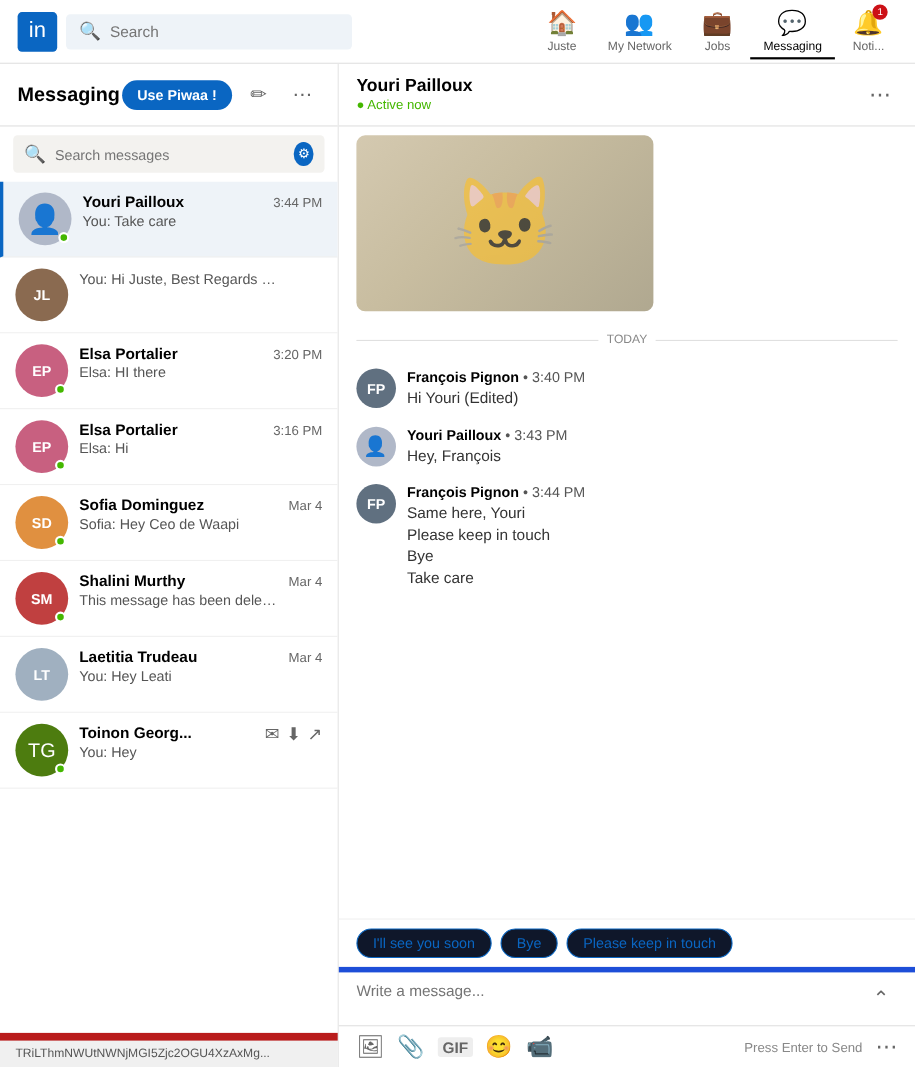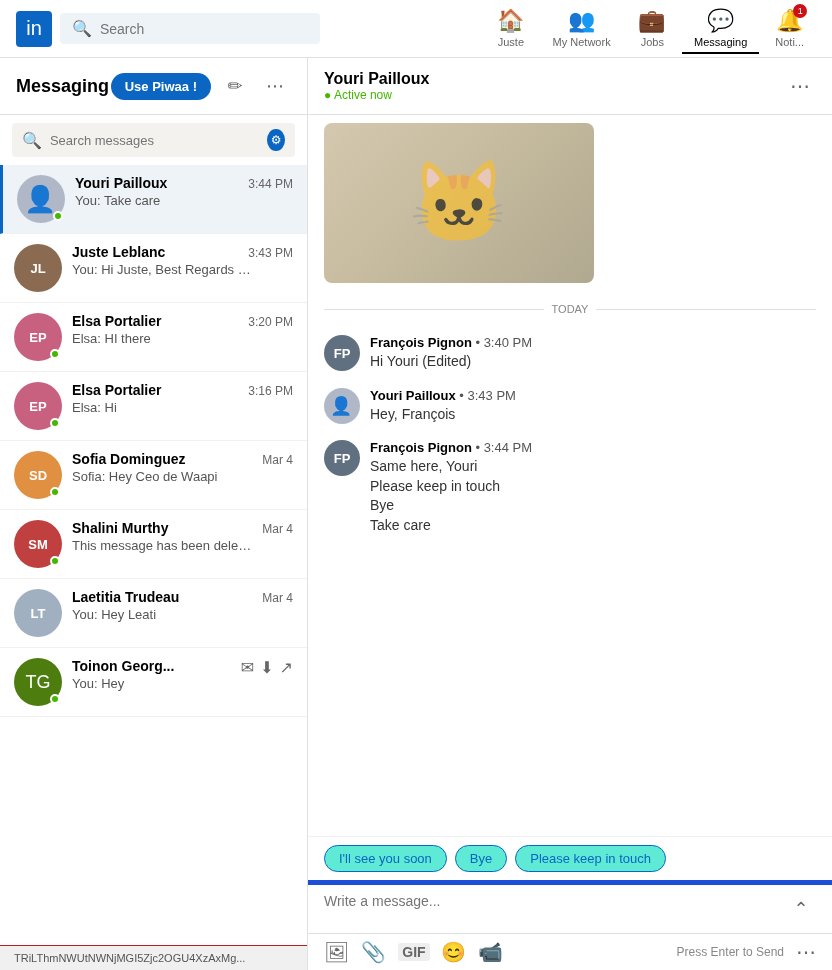--- a/index.html
+++ b/index.html
@@ -204,21 +204,21 @@
     .msg-body { flex: 1; }
     .msg-header { font-size: 13px; color: #555; margin-bottom: 2px; }
     .msg-header strong { color: #000; font-weight: 600; }
     .msg-text { font-size: 14px; color: #333; line-height: 1.4; }
     .quick-replies {
       display: flex; gap: 8px; padding: 8px 16px;
       border-top: 1px solid #f0f0f0;
       flex-shrink: 0;
     }
     .quick-reply-btn {
-      border: 1.5px solid #0a66c2; background: #5eead4;
+      border: 1.5px solid #0a66c2; background: #0f172a;
       color: #0a66c2; border-radius: 16px;
       padding: 5px 14px; font-size: 13px; font-weight: 500;
       cursor: pointer;
     }
     .message-input-area {
       border-top: 5px solid #1d4ed8;
       padding: 8px 16px;
       flex-shrink: 0;
     }
     .message-input {
@@ -241,21 +241,21 @@
     }
 
     
     .avatar-youri { background: #b0b8c8; }
     .avatar-juste { background: #8a7a6a; }
 
     .sidebar-bottom-bar {
       background: #f0f0f0;
       padding: 6px 14px;
       font-size: 11px; color: #555;
-      border-top: 1px solid #b91c1c;
+      border-top: 7px solid #b91c1c;
       overflow: hidden; text-overflow: ellipsis; white-space: nowrap;
     }
   </style>
 </head>
 <body>
 
 <nav class="top-nav">
   <div class="linkedin-logo">in</div>
   <div class="nav-search">
     <span>🔍</span>
@@ -322,24 +322,20 @@
         </div>
       </div>
 
       <div class="conv-item">
         <div class="avatar-wrap">
           <div class="avatar avatar-juste" style="background:#8a6a50;">
             <span style="font-size:13px; font-weight:600;">JL</span>
           </div>
         </div>
         <div class="conv-content">
-          <div class="conv-top">
-            <span class="conv-name">Juste Leblanc</span>
-            <span class="conv-time">3:43 PM</span>
-          </div>
           <div class="conv-preview">You: Hi Juste, Best Regards François Pignon</div>
         </div>
       </div>
 
       <div class="conv-item">
         <div class="avatar-wrap">
           <div class="avatar" style="background:#c86080; font-size:13px; font-weight:600;">EP</div>
           <div class="online-dot"></div>
         </div>
         <div class="conv-content">

